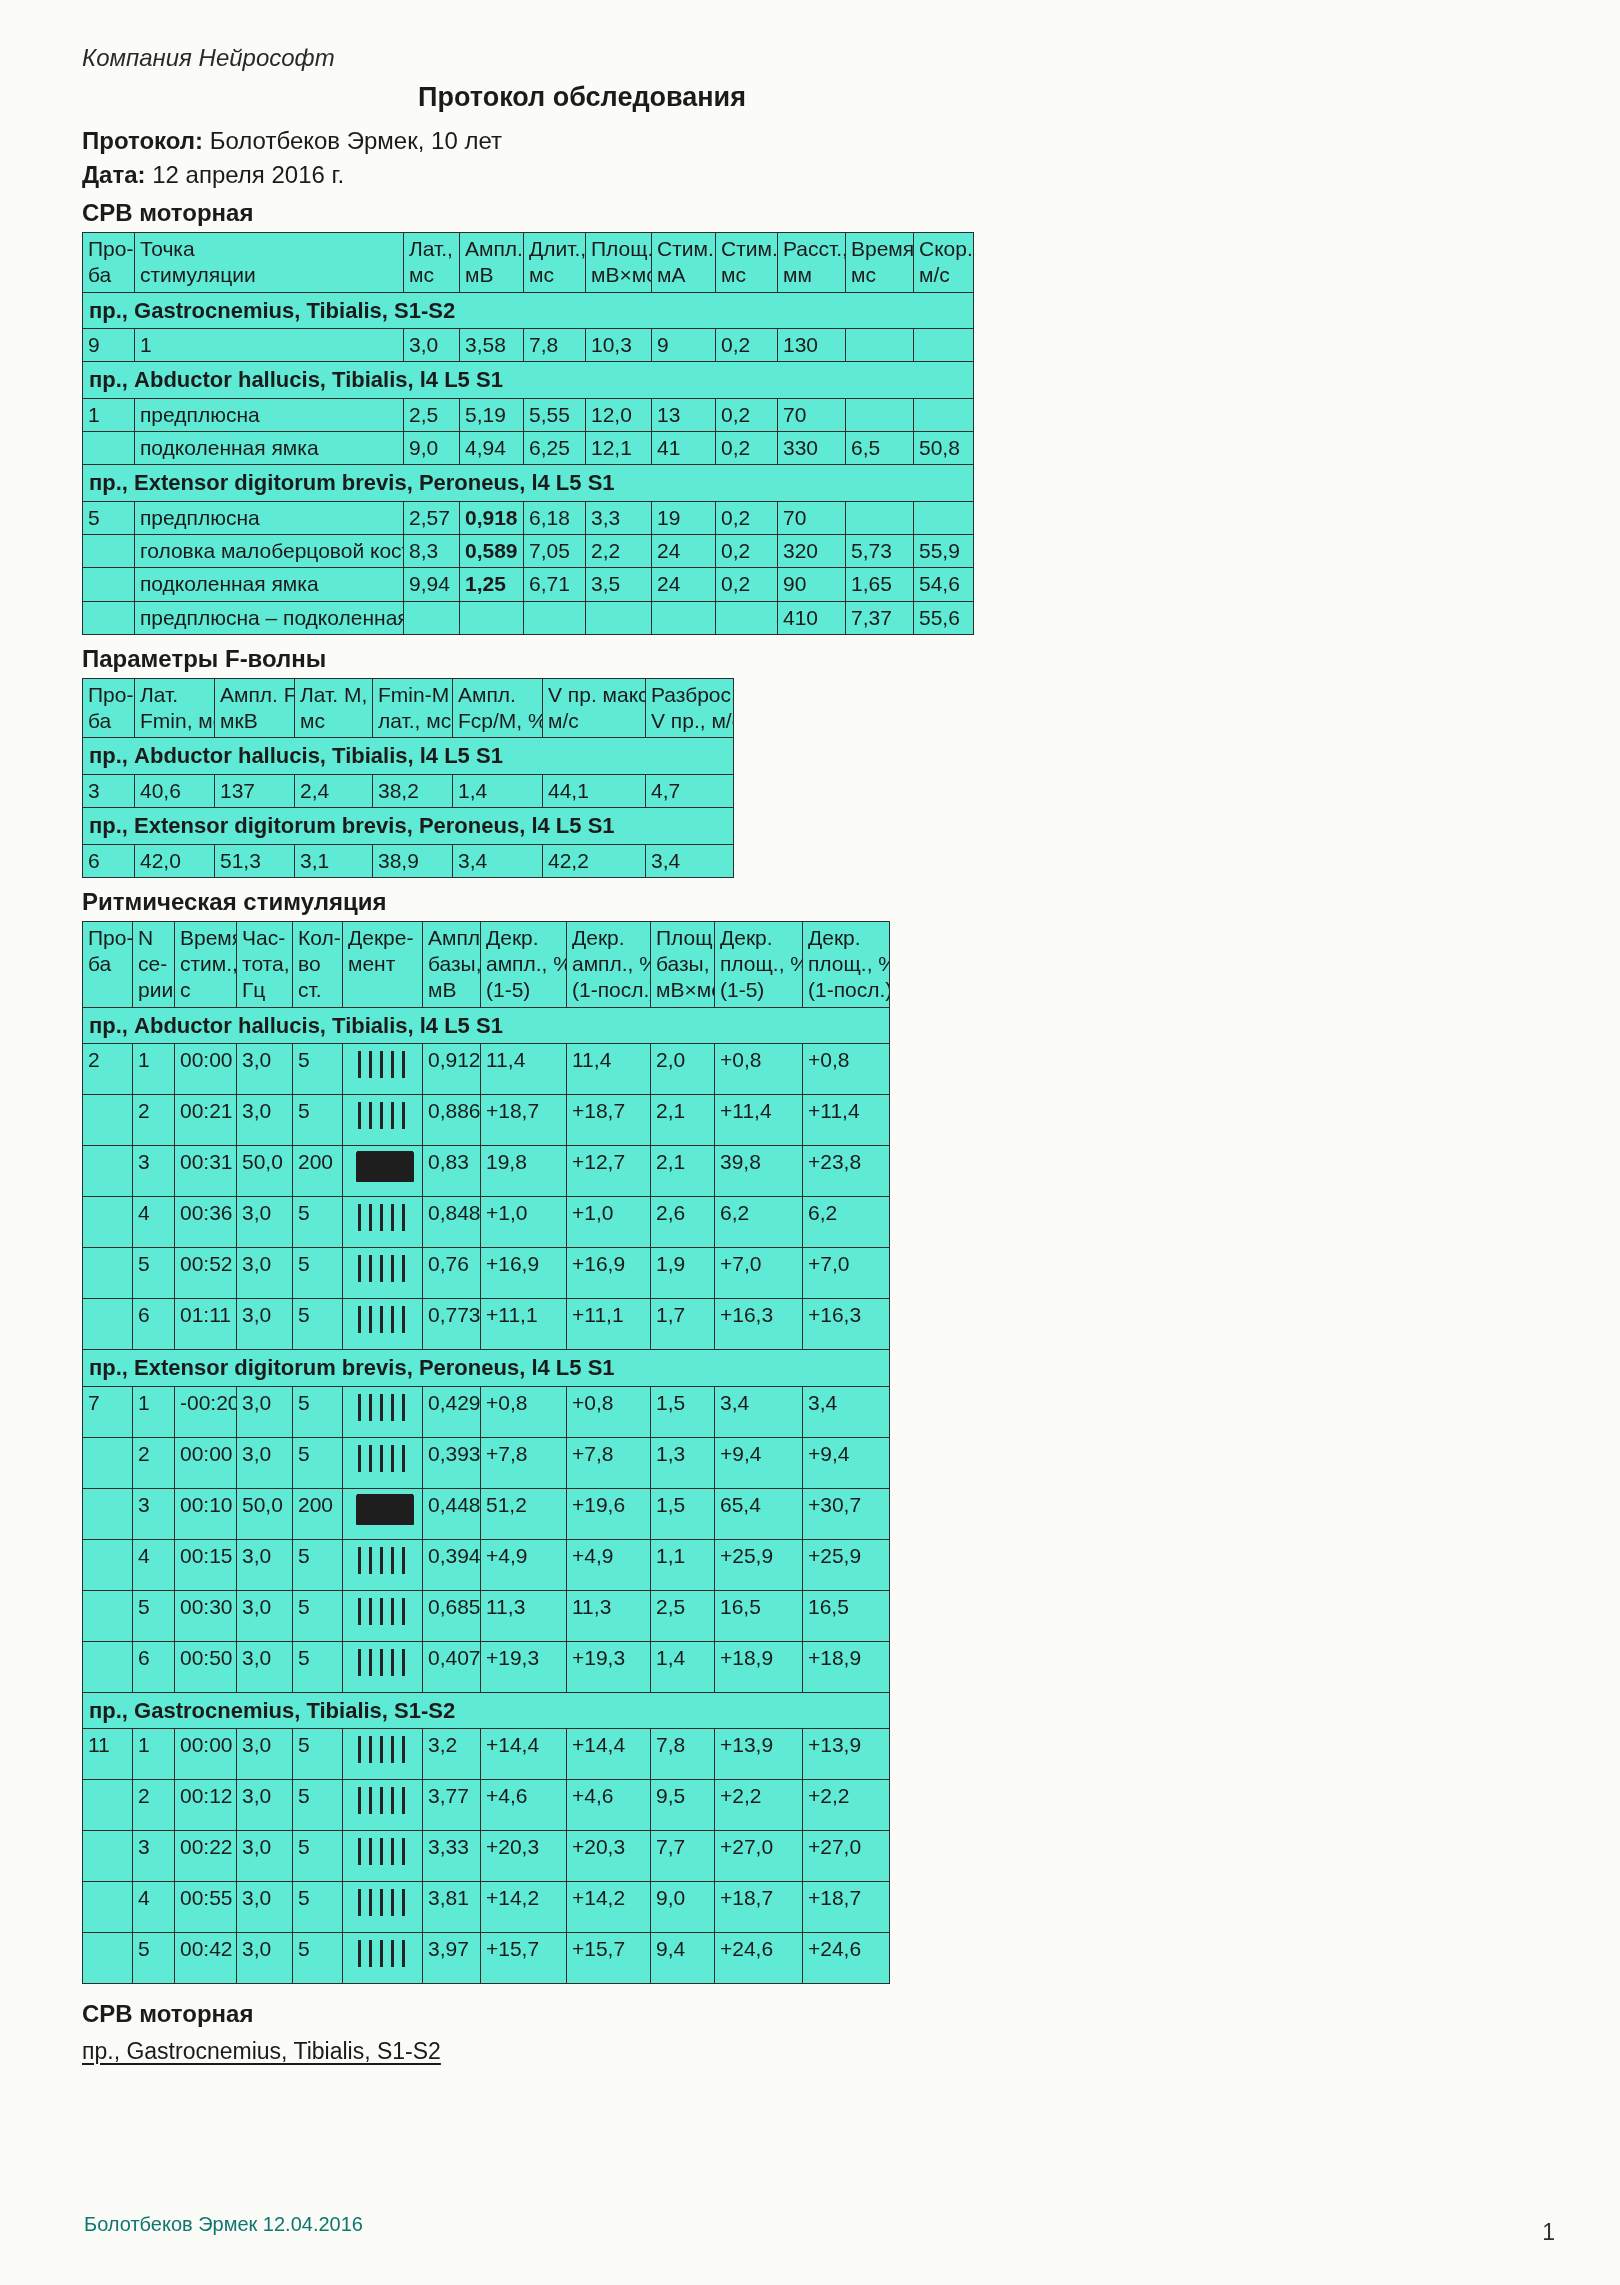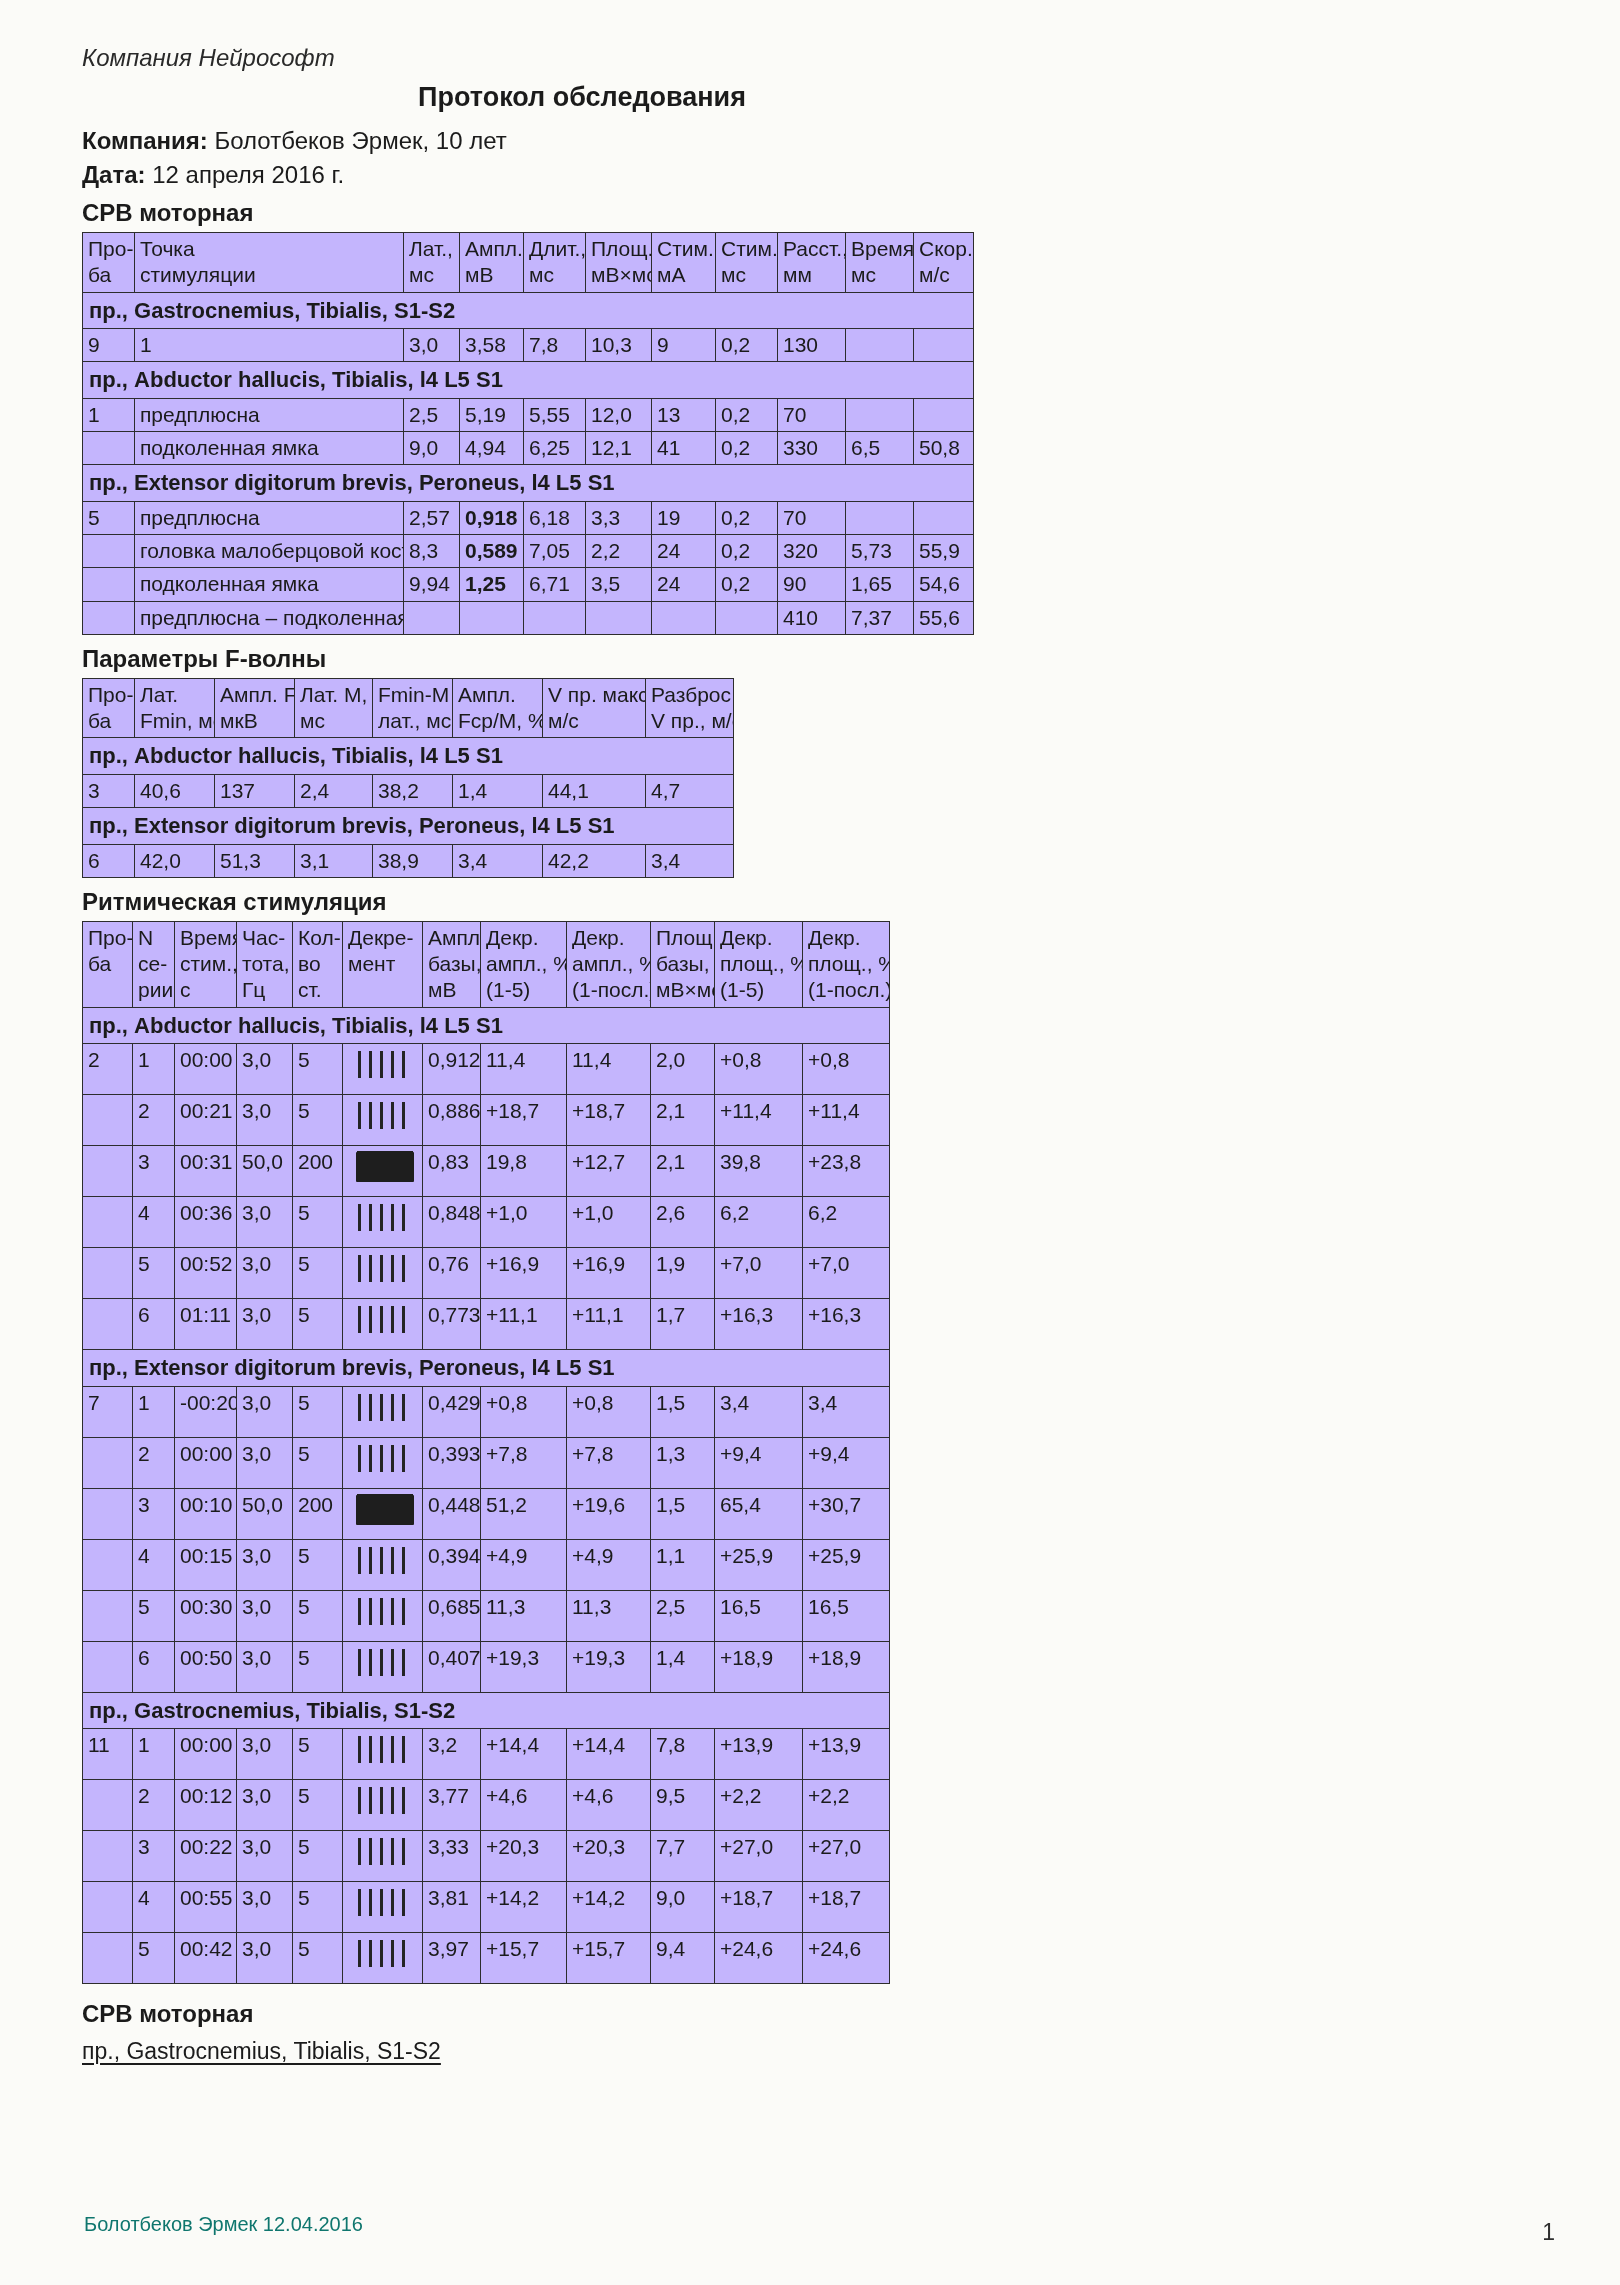--- a/index.html
+++ b/index.html
@@ -9,21 +9,21 @@
     font-family:"Liberation Sans", sans-serif;
     overflow:hidden;
   }
   .content { position:absolute; left:82px; top:44px; width:1000px; }
   .company  { text-align:left; font-style:italic; font-size:24px; color:#2a2a2a; margin:0 0 10px 0; }
   .doc-title{ text-align:center; font-size:27px; font-weight:bold; margin:0 0 14px 0; }
   .meta     { font-size:24px; margin:2px 0 6px 0; }
   .meta b   { font-weight:bold; }
   .section  { font-size:24px; font-weight:bold; margin:10px 0 5px 0; }
 
-  table { border-collapse:collapse; table-layout:fixed; background:#c4b5fd; }
+  table { border-collapse:collapse; table-layout:fixed; background:#5eead4; }
   th, td {
     border:1px solid #2d2d2d;
     font-size:21px; font-weight:normal; text-align:left;
     padding:3px 5px; vertical-align:top;
     overflow:hidden; white-space:nowrap; line-height:1.25;
   }
   thead th { height:auto; }
   tr.group-row td { font-weight:bold; font-size:22px; padding:4px 6px; }
   td.b { font-weight:bold; }
   table.t3 tbody tr.data-row td { height:44px; }
@@ -43,21 +43,21 @@
 </head>
 <body>
 
 <div class="content">
 
   <div class="company">Компания Нейрософт</div>
 
   <div class="doc-title">Протокол обследования</div>
 
   <div class="meta">
-    <b>Компания:</b>
+    <b>Протокол:</b>
     <span>Болотбеков Эрмек, 10 лет</span>
   </div>
   <div class="meta">
     <b>Дата:</b>
     <span>12 апреля 2016 г.</span>
   </div>
 
   <div class="section">СРВ моторная</div>
   <table class="t1" style="width: 888px;">
       <colgroup>

